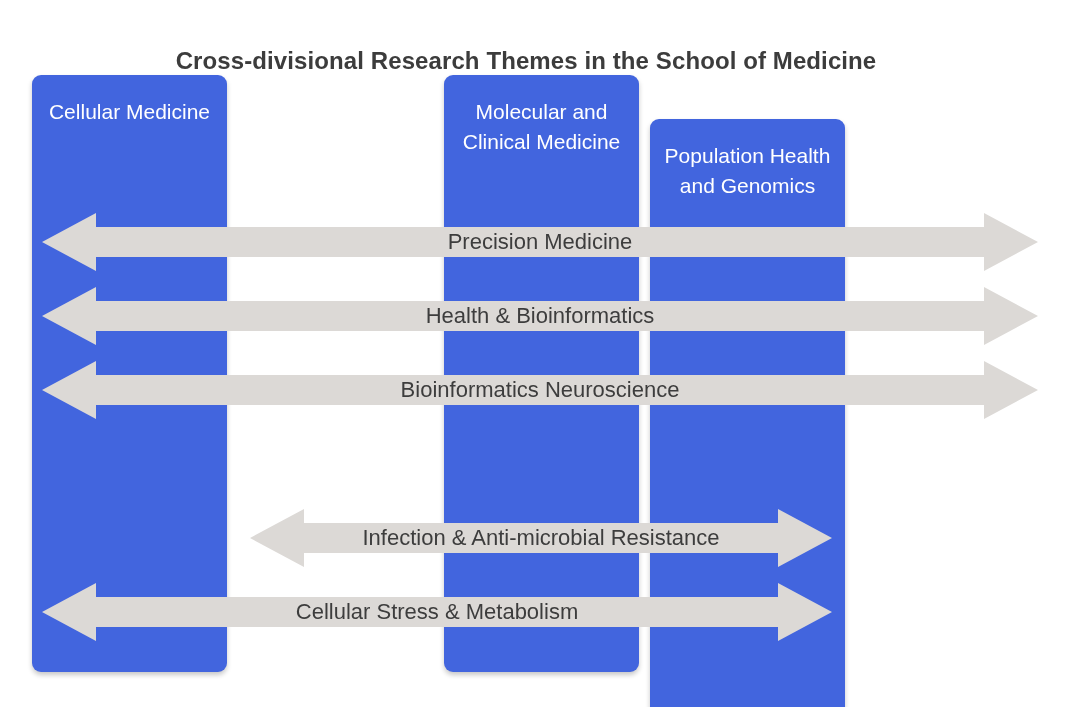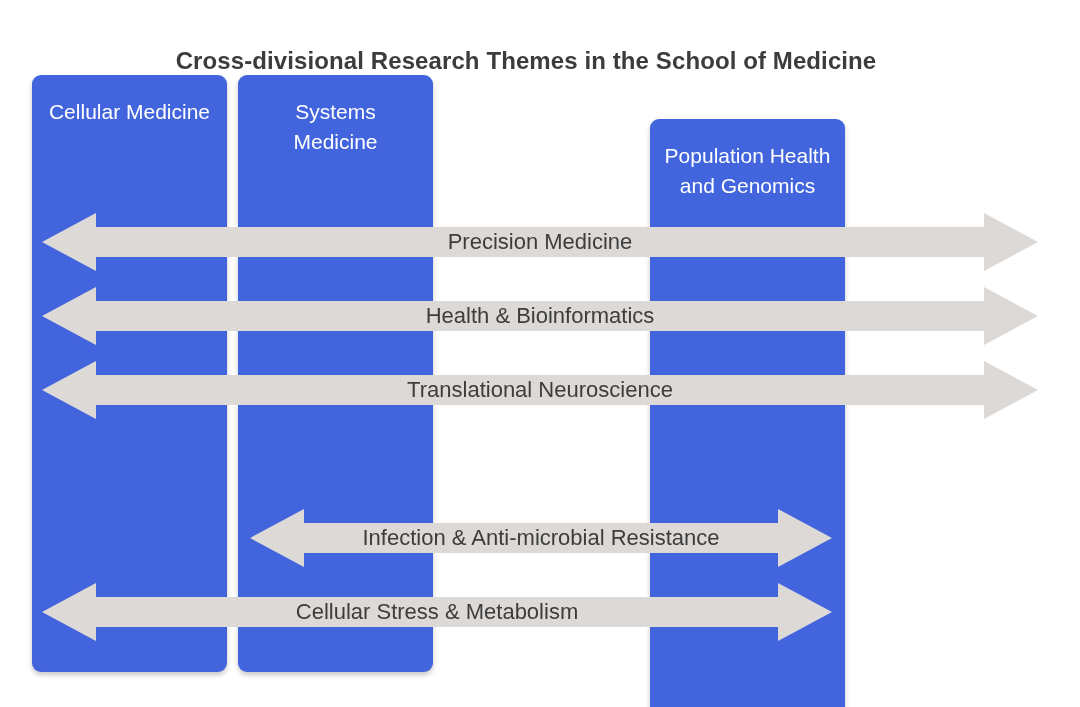--- a/index.html
+++ b/index.html
@@ -112,24 +112,24 @@
 <div id="stage">
 
   <div id="page-title">Cross-divisional Research Themes in the School of Medicine</div>
 
   <div id="columns-layer">
 
     <div class="division-column" style="left:0px;">
       <div class="col-label">Cellular Medicine</div>
     </div>
 
-    <div class="division-column" style="left:206px;">
-      <div class="col-label">Systems Medicine</div>
+
+    <div class="division-column" style="left:412px;">
+      <div class="col-label">Molecular and Clinical Medicine</div>
     </div>
-
 
     <div class="division-column" style="left:618px;margin-top:44px;">
       <div class="col-label">Population Health and Genomics</div>
     </div>
 
 
   </div>
 
   <div id="arrows-layer">
 
@@ -144,21 +144,21 @@
       <svg class="arrow-svg" viewBox="0 0 996 58" preserveAspectRatio="none">
         <polygon points="0,29 54,0 54,14 942,14 942,0 996,29 942,58 942,44 54,44 54,58" fill="#DCD9D6"></polygon>
       </svg>
       <div class="arrow-label">Health &amp; Bioinformatics</div>
     </div>
 
     <div class="theme-arrow" style="left:42px; top:361px; width:996px;">
       <svg class="arrow-svg" viewBox="0 0 996 58" preserveAspectRatio="none">
         <polygon points="0,29 54,0 54,14 942,14 942,0 996,29 942,58 942,44 54,44 54,58" fill="#DCD9D6"></polygon>
       </svg>
-      <div class="arrow-label">Translational Neuroscience</div>
+      <div class="arrow-label">Bioinformatics Neuroscience</div>
     </div>
 
 
     <div class="theme-arrow" style="left:250px; top:509px; width:582px;">
       <svg class="arrow-svg" viewBox="0 0 582 58" preserveAspectRatio="none">
         <polygon points="0,29 54,0 54,14 528,14 528,0 582,29 528,58 528,44 54,44 54,58" fill="#DCD9D6"></polygon>
       </svg>
       <div class="arrow-label">Infection &amp; Anti-microbial Resistance</div>
     </div>
 

